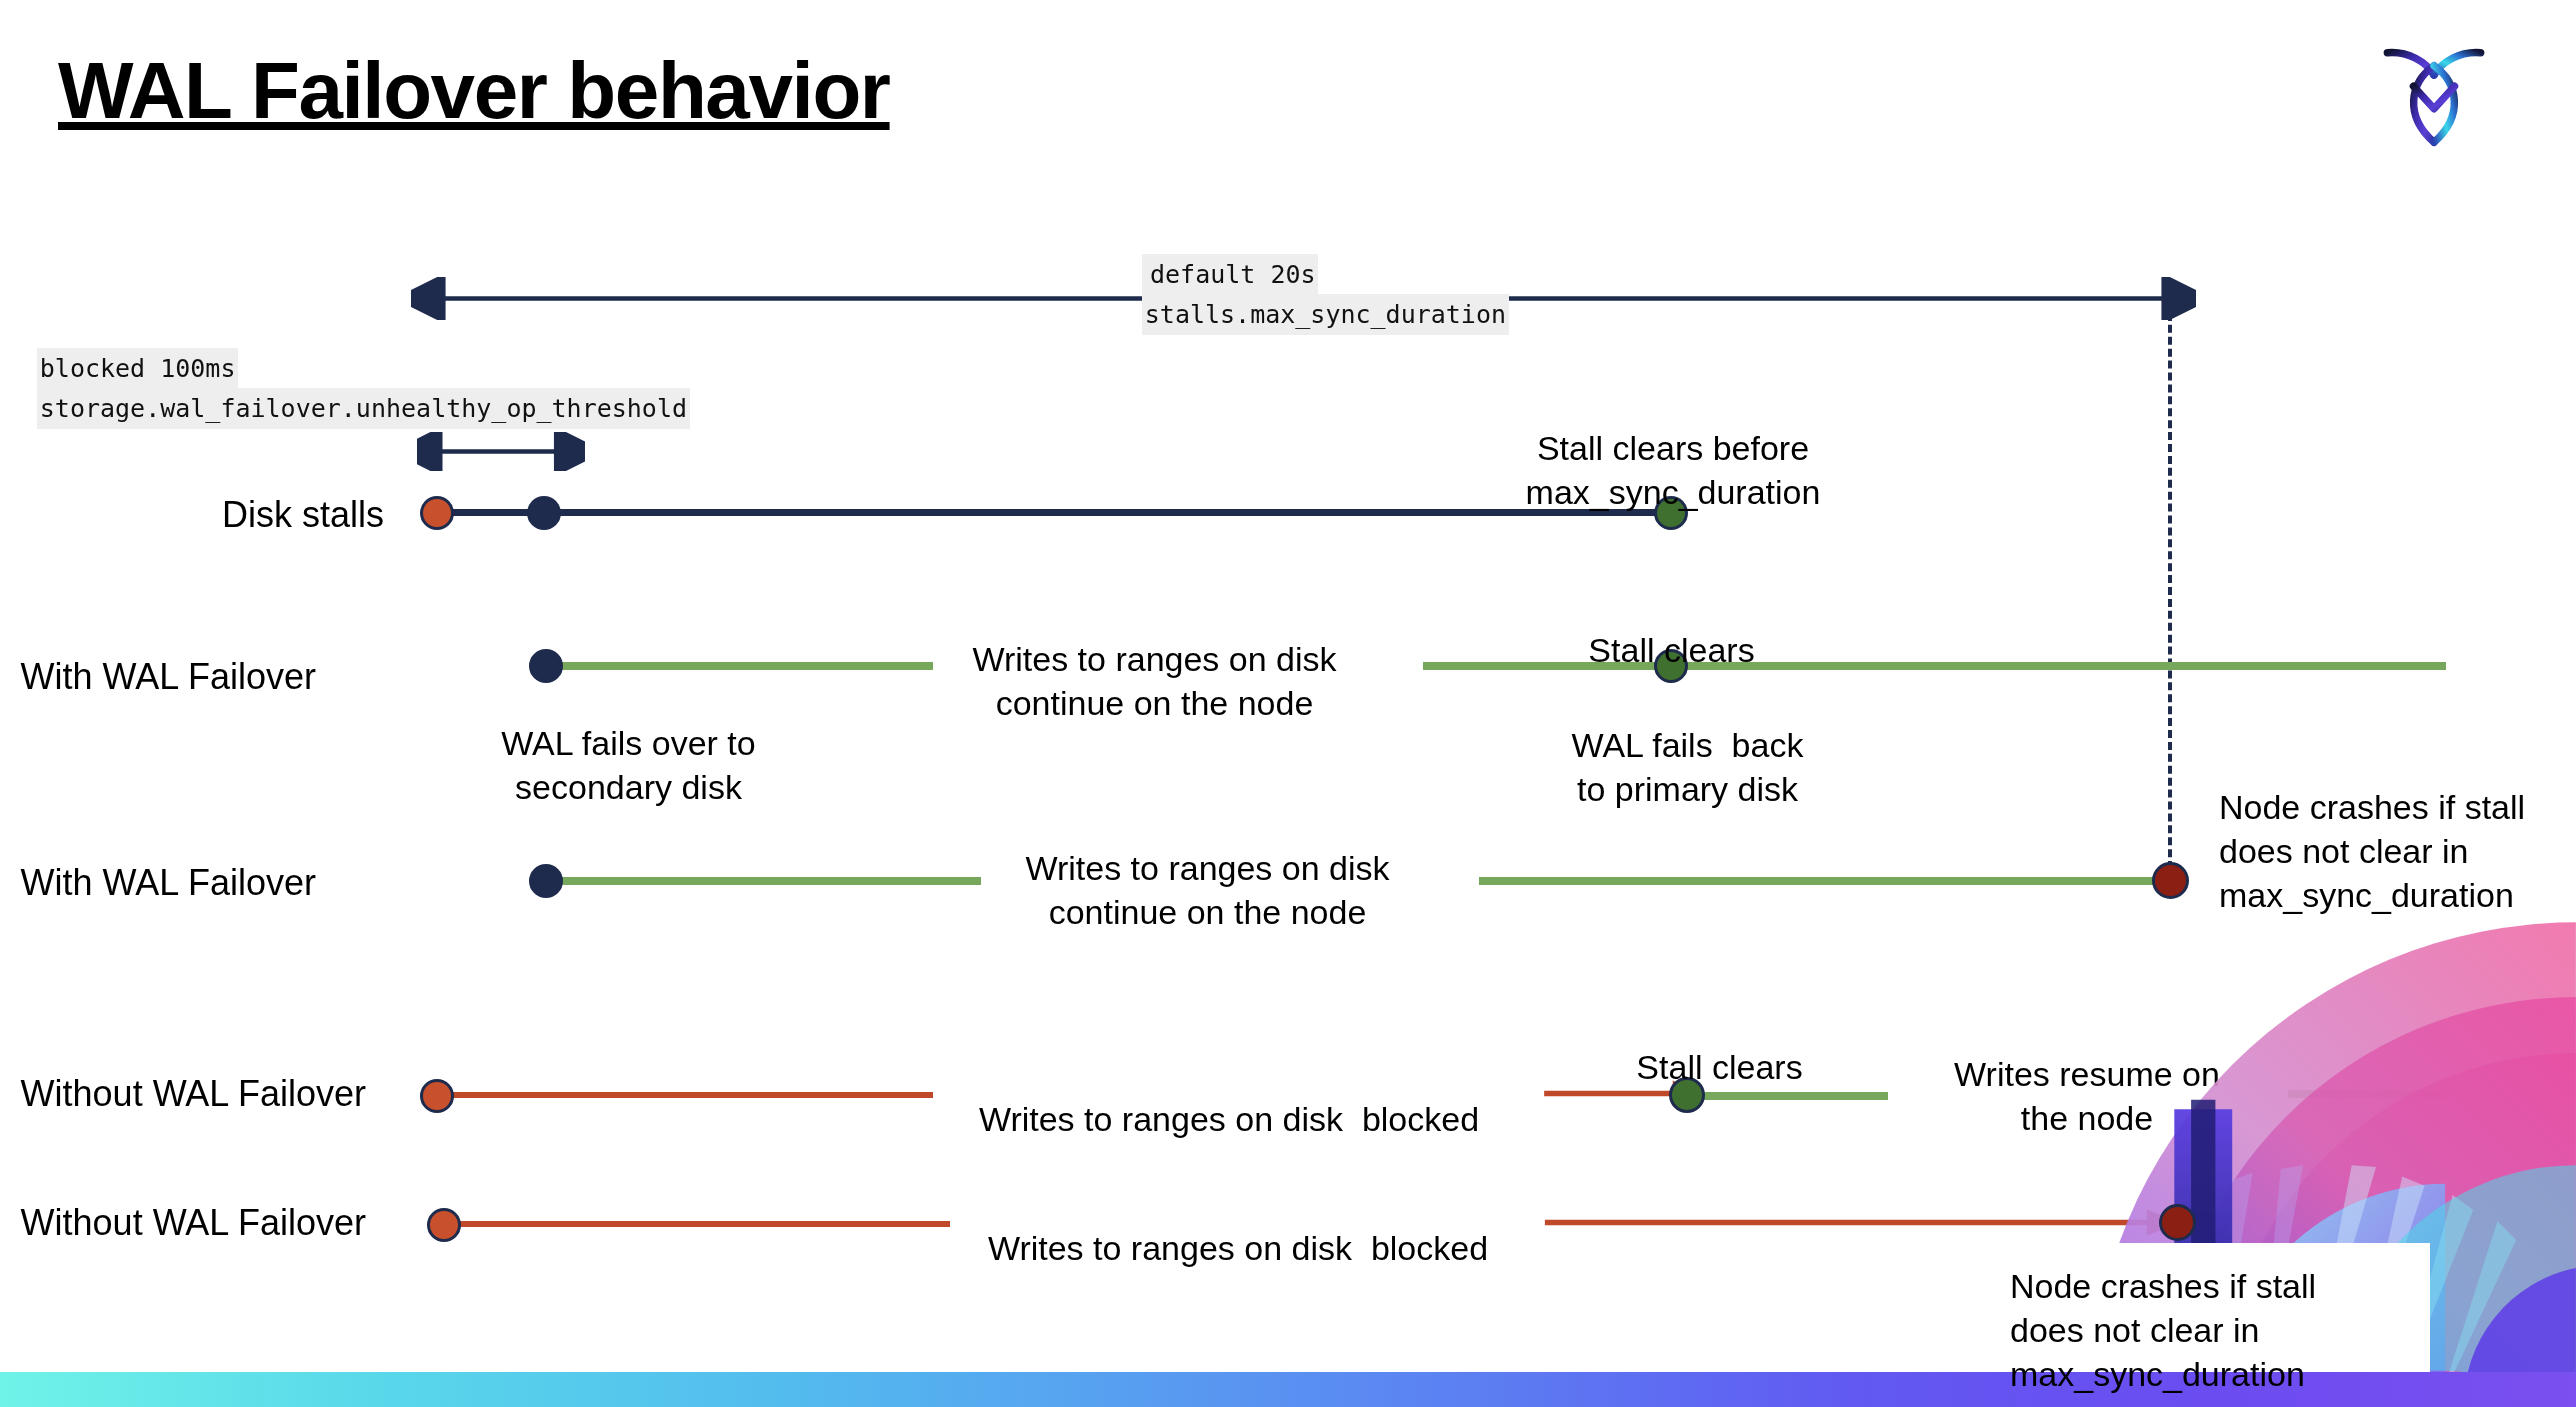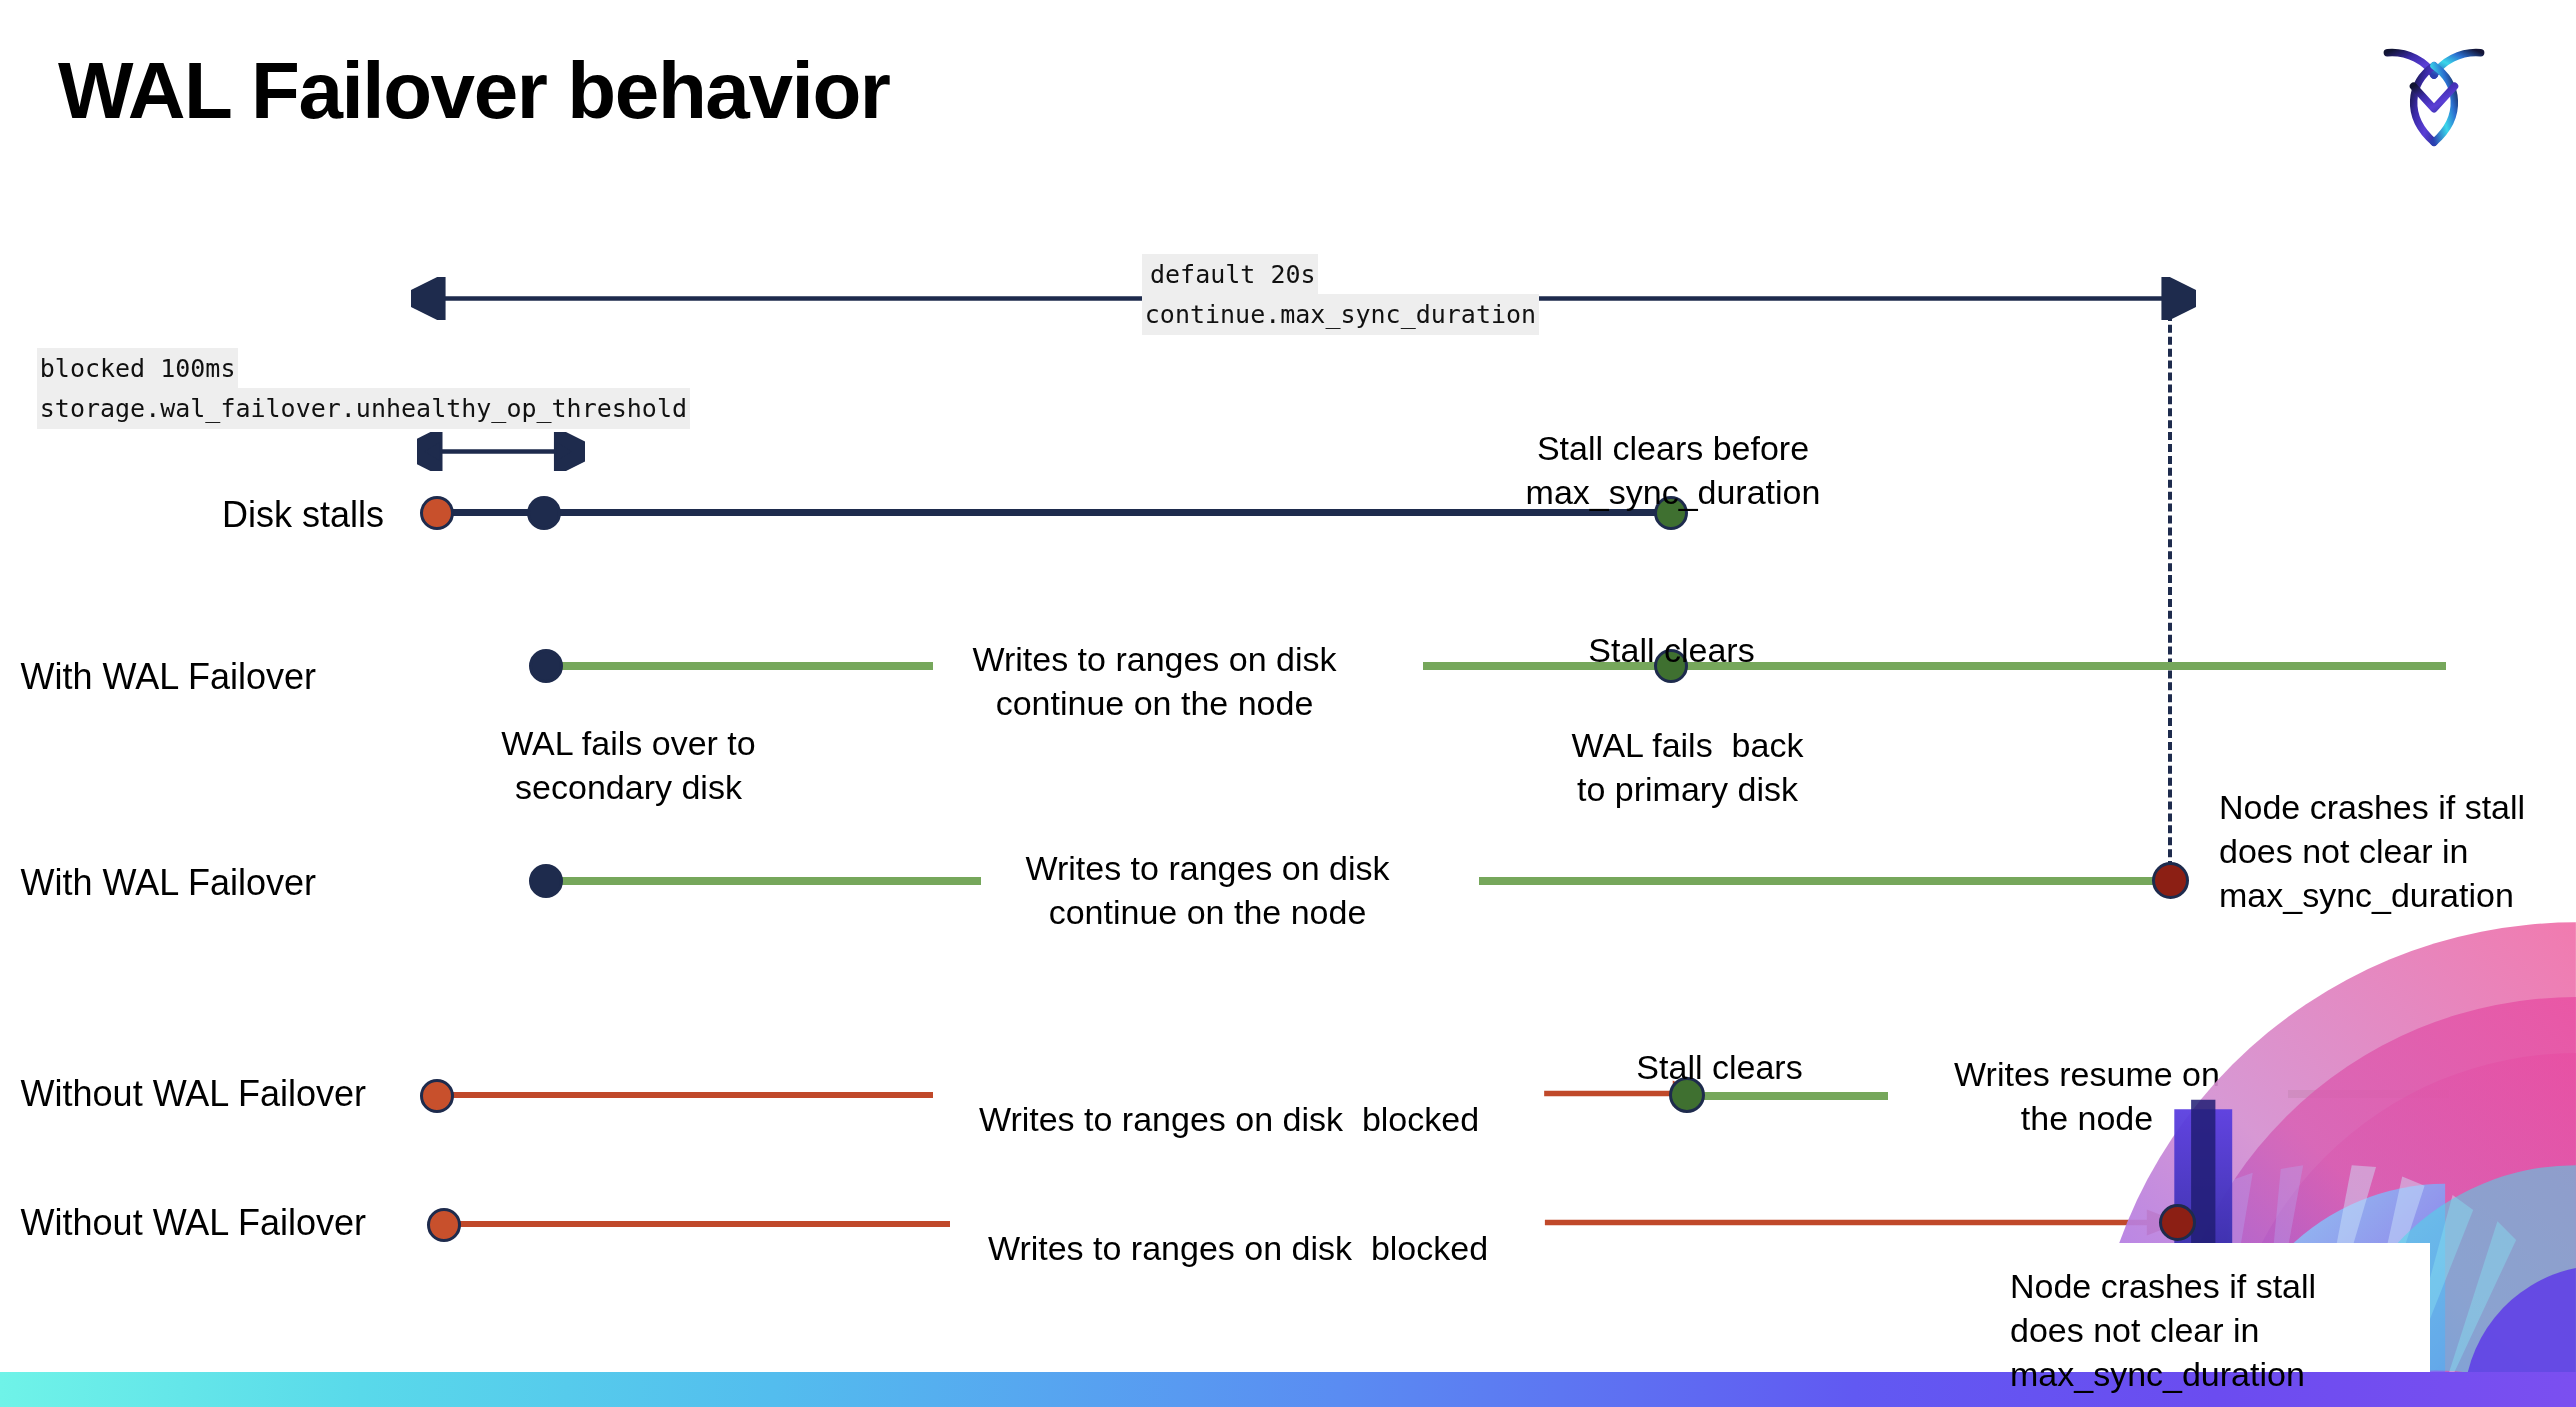--- a/index.html
+++ b/index.html
@@ -21,20 +21,21 @@
 
   
   #page-title {
     position: absolute;
     left: 58px; top: 45px;
     font-size: 80px;
     font-weight: 700;
     letter-spacing: -1.4px;
     color: #000000;
     white-space: nowrap;
+    text-decoration: underline;
   }
 
   
   #brand-logo {
     position: absolute;
     right: 86px; top: 30px;
     width: 112px; height: 120px;
   }
 
   
@@ -170,21 +171,21 @@
         <path d="M12,1 L12,12 L1,6.5 z" fill="#1e2b4d"></path>
       </marker>
       <marker id="arrR" markerWidth="13" markerHeight="13" refX="2" refY="6.5" orient="auto" markerUnits="strokeWidth">
         <path d="M1,1 L1,12 L12,6.5 z" fill="#1e2b4d"></path>
       </marker>
     </defs>
     <line x1="32" y1="23" x2="1878" y2="23" stroke="#1e2b4d" stroke-width="5" marker-start="url(#arrL)" marker-end="url(#arrR)"></line>
   </svg>
 
   <div class="code-label" style="left:1142px; top:254px;padding-left:8px;">default 20s</div>
-  <div class="code-label" style="left:1142px; top:294px;">continue.max_sync_duration</div>
+  <div class="code-label" style="left:1142px; top:294px;">stalls.max_sync_duration</div>
 
   <div class="code-label" style="left:37px; top:348px;">blocked 100ms</div>
   <div class="code-label" style="left:37px; top:388px;">storage.wal_failover.unhealthy_op_threshold</div>
 
   <svg style="position:absolute;left:417px;top:432px;width:168px;height:39px;" viewBox="0 0 180 42" width="168" height="39">
     <line x1="22" y1="21" x2="152" y2="21" stroke="#1e2b4d" stroke-width="5" marker-start="url(#arrL)" marker-end="url(#arrR)"></line>
     <path d="M24,11 L24,31 L8,21 z" fill="#1e2b4d"></path>
     <path d="M150,11 L150,31 L166,21 z" fill="#1e2b4d"></path>
   </svg>
 

